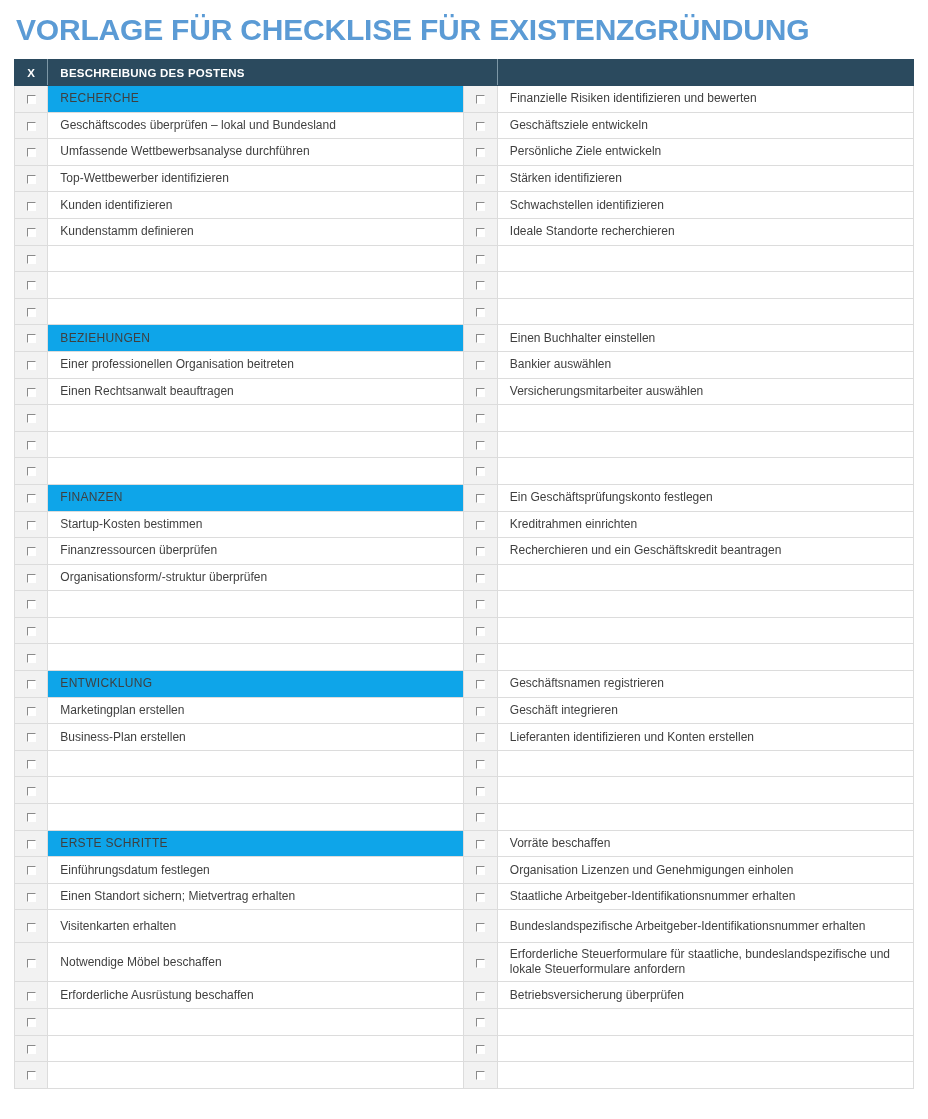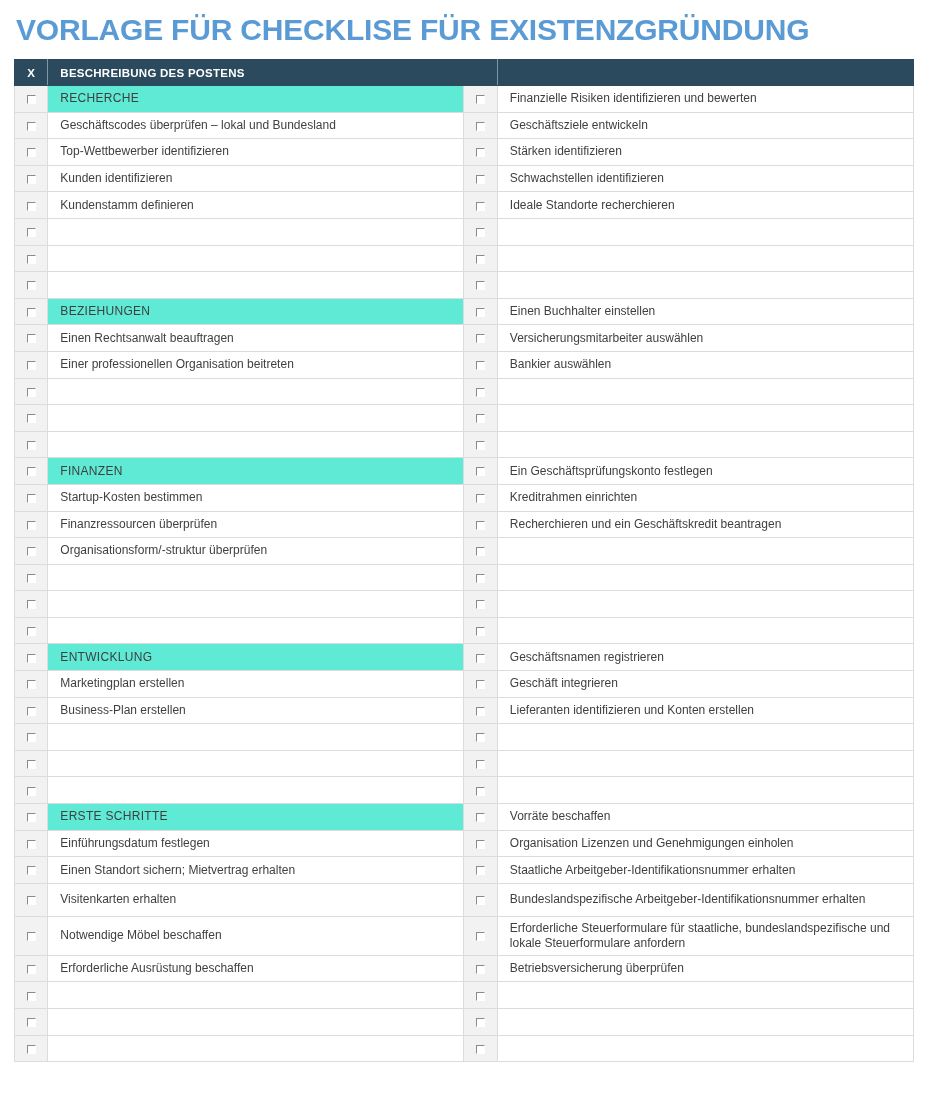--- a/index.html
+++ b/index.html
@@ -88,21 +88,21 @@
 
   td.cell-desc {
     padding: 4px 10px 4px 12px;
     line-height: 15px;
   }
 
   tbody tr { height: 26.6px; }
 
   
   td.cell-desc.section {
-    background: #5eead4;
+    background: #0ea5e9;
     letter-spacing: 0.3px;
   }
 
   
   .checkbox {
     display: inline-block;
     width: 9px;
     height: 9px;
     border-top: 1.4px solid #8a8a8a;
     border-left: 1.4px solid #8a8a8a;
@@ -143,20 +143,26 @@
           <td class="cell-desc">Finanzielle Risiken identifizieren und bewerten</td>
         </tr>
         <tr>
           <td class="cell-check"><span class="checkbox"></span></td>
           <td class="cell-desc">Geschäftscodes überprüfen – lokal und Bundesland</td>
           <td class="cell-check"><span class="checkbox"></span></td>
           <td class="cell-desc">Geschäftsziele entwickeln</td>
         </tr>
         <tr>
           <td class="cell-check"><span class="checkbox"></span></td>
+          <td class="cell-desc">Umfassende Wettbewerbsanalyse durchführen</td>
+          <td class="cell-check"><span class="checkbox"></span></td>
+          <td class="cell-desc">Persönliche Ziele entwickeln</td>
+        </tr>
+        <tr>
+          <td class="cell-check"><span class="checkbox"></span></td>
           <td class="cell-desc">Top-Wettbewerber identifizieren</td>
           <td class="cell-check"><span class="checkbox"></span></td>
           <td class="cell-desc">Stärken identifizieren</td>
         </tr>
         <tr>
           <td class="cell-check"><span class="checkbox"></span></td>
           <td class="cell-desc">Kunden identifizieren</td>
           <td class="cell-check"><span class="checkbox"></span></td>
           <td class="cell-desc">Schwachstellen identifizieren</td>
         </tr>
@@ -185,29 +191,29 @@
           <td class="cell-desc"></td>
         </tr>
         <tr>
           <td class="cell-check"><span class="checkbox"></span></td>
           <td class="cell-desc section">BEZIEHUNGEN</td>
           <td class="cell-check"><span class="checkbox"></span></td>
           <td class="cell-desc">Einen Buchhalter einstellen</td>
         </tr>
         <tr>
           <td class="cell-check"><span class="checkbox"></span></td>
+          <td class="cell-desc">Einer professionellen Organisation beitreten</td>
+          <td class="cell-check"><span class="checkbox"></span></td>
+          <td class="cell-desc">Bankier auswählen</td>
+        </tr>
+        <tr>
+          <td class="cell-check"><span class="checkbox"></span></td>
           <td class="cell-desc">Einen Rechtsanwalt beauftragen</td>
           <td class="cell-check"><span class="checkbox"></span></td>
           <td class="cell-desc">Versicherungsmitarbeiter auswählen</td>
-        </tr>
-        <tr>
-          <td class="cell-check"><span class="checkbox"></span></td>
-          <td class="cell-desc">Einer professionellen Organisation beitreten</td>
-          <td class="cell-check"><span class="checkbox"></span></td>
-          <td class="cell-desc">Bankier auswählen</td>
         </tr>
         <tr>
           <td class="cell-check"><span class="checkbox"></span></td>
           <td class="cell-desc"></td>
           <td class="cell-check"><span class="checkbox"></span></td>
           <td class="cell-desc"></td>
         </tr>
         <tr>
           <td class="cell-check"><span class="checkbox"></span></td>
           <td class="cell-desc"></td>

